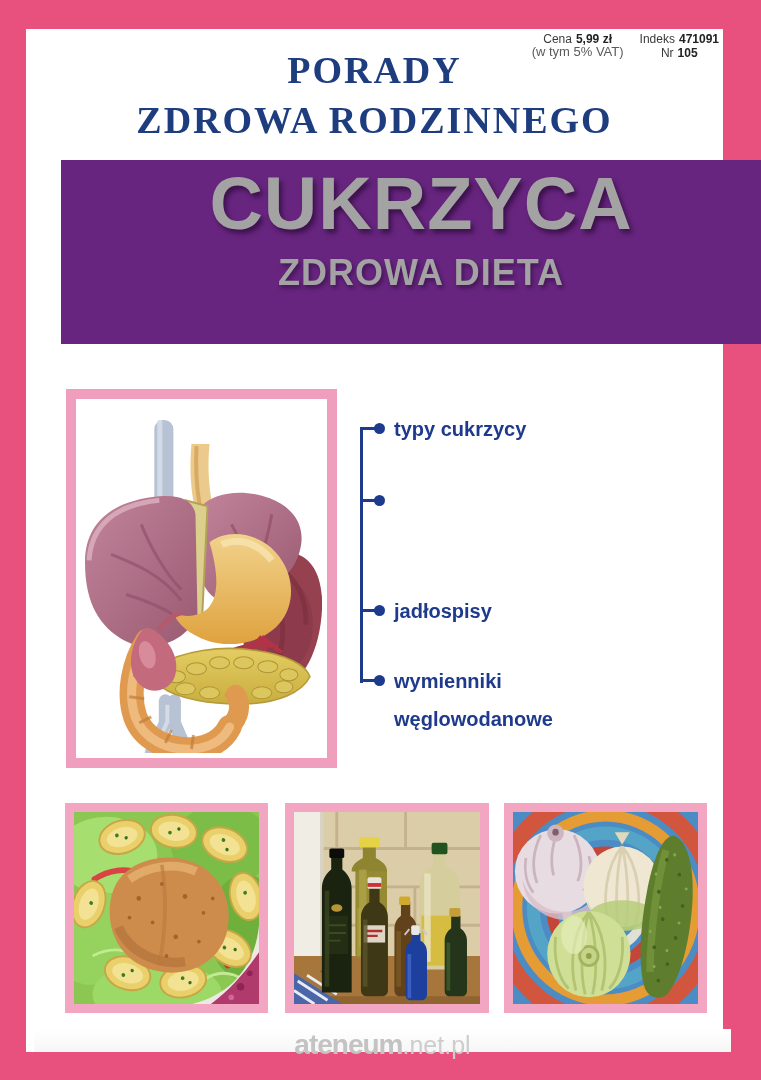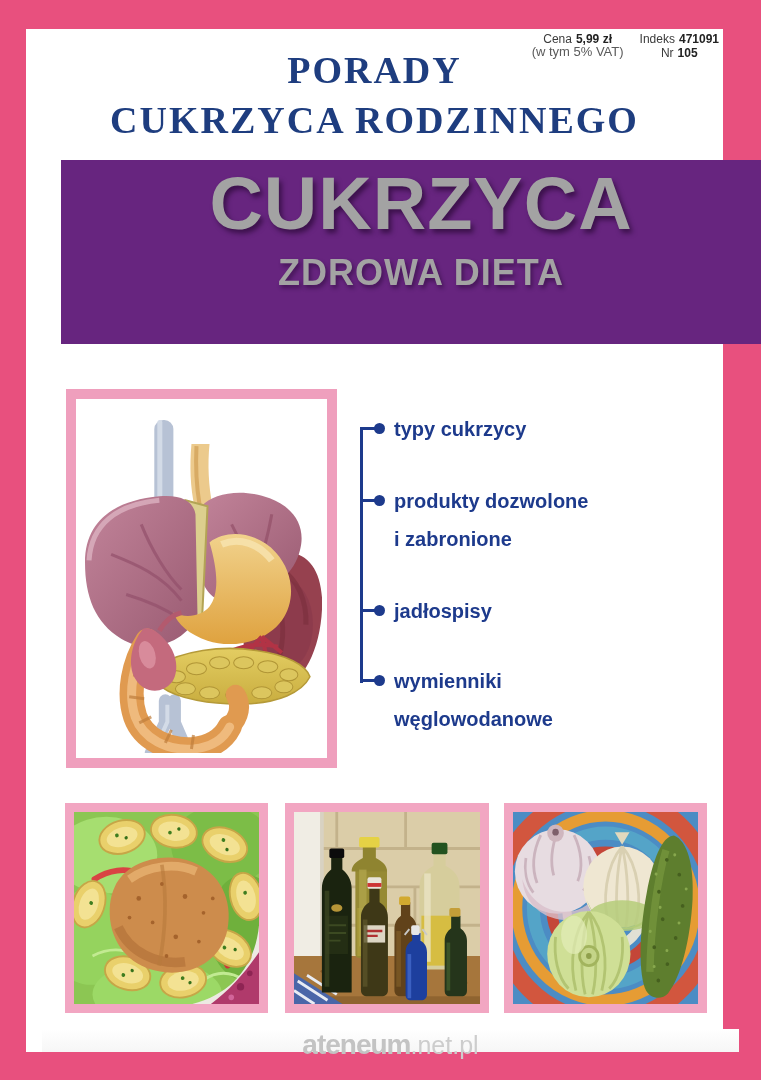--- a/index.html
+++ b/index.html
@@ -45,21 +45,21 @@
 
   
   .photo-frame{position:absolute;top:774px;height:210px;box-sizing:border-box;
     border:9px solid #f2a6c2;background:#fff;}
   .photo-frame svg{width:100%;height:100%;display:block;}
   .pf1{left:39px;width:203px;}
   .pf2{left:259px;width:204px;}
   .pf3{left:478px;width:203px;}
 
   
-  .watermark-band{position:absolute;left:16px;top:1000px;width:100%;height:23px;
+  .watermark-band{position:absolute;left:8px;top:1000px;width:100%;height:23px;
     text-align:center;background:linear-gradient(180deg,#ffffff,#f6f6f6);}
   .wm-main{font-size:28px;font-weight:bold;color:#c3c3c3;letter-spacing:-1px;}
   .wm-suffix{font-size:25px;font-weight:normal;color:#cdcdcd;}
 </style>
 </head>
 <body>
 
 <div class="cover">
   <div class="content">
 
@@ -75,21 +75,21 @@
           <span>Indeks</span><b>471091</b>
         </div>
         <div class="pline">
           <span>Nr</span><b>105</b>
         </div>
       </div>
     </div>
 
     <div class="series-title">
       <div>PORADY</div>
-      <div>CUKRZYCA RODZINNEGO</div>
+      <div>ZDROWA RODZINNEGO</div>
     </div>
 
     <div class="banner">
       <div class="banner-title">CUKRZYCA</div>
       <div class="banner-subtitle">ZDROWA DIETA</div>
     </div>
 
     <div class="anatomy-frame">
       <svg viewBox="0 0 240 348" preserveAspectRatio="none">
         <defs>
@@ -164,24 +164,20 @@
     <div class="stub s3"></div>
     <div class="stub s4"></div>
     <div class="tdot d1"></div>
     <div class="tdot d2"></div>
     <div class="tdot d3"></div>
     <div class="tdot d4"></div>
 
     <div class="titem t1">
       <span>typy cukrzycy</span>
 
-    </div>
-    <div class="titem t2">
-      <span>produkty dozwolone</span>
-      <span>i zabronione</span>
     </div>
     <div class="titem t4">
       <span>wymienniki</span>
       <span>węglowodanowe</span>
     </div>
     <div class="titem t3">
       <span>jadłospisy</span>
 
     </div>
 

